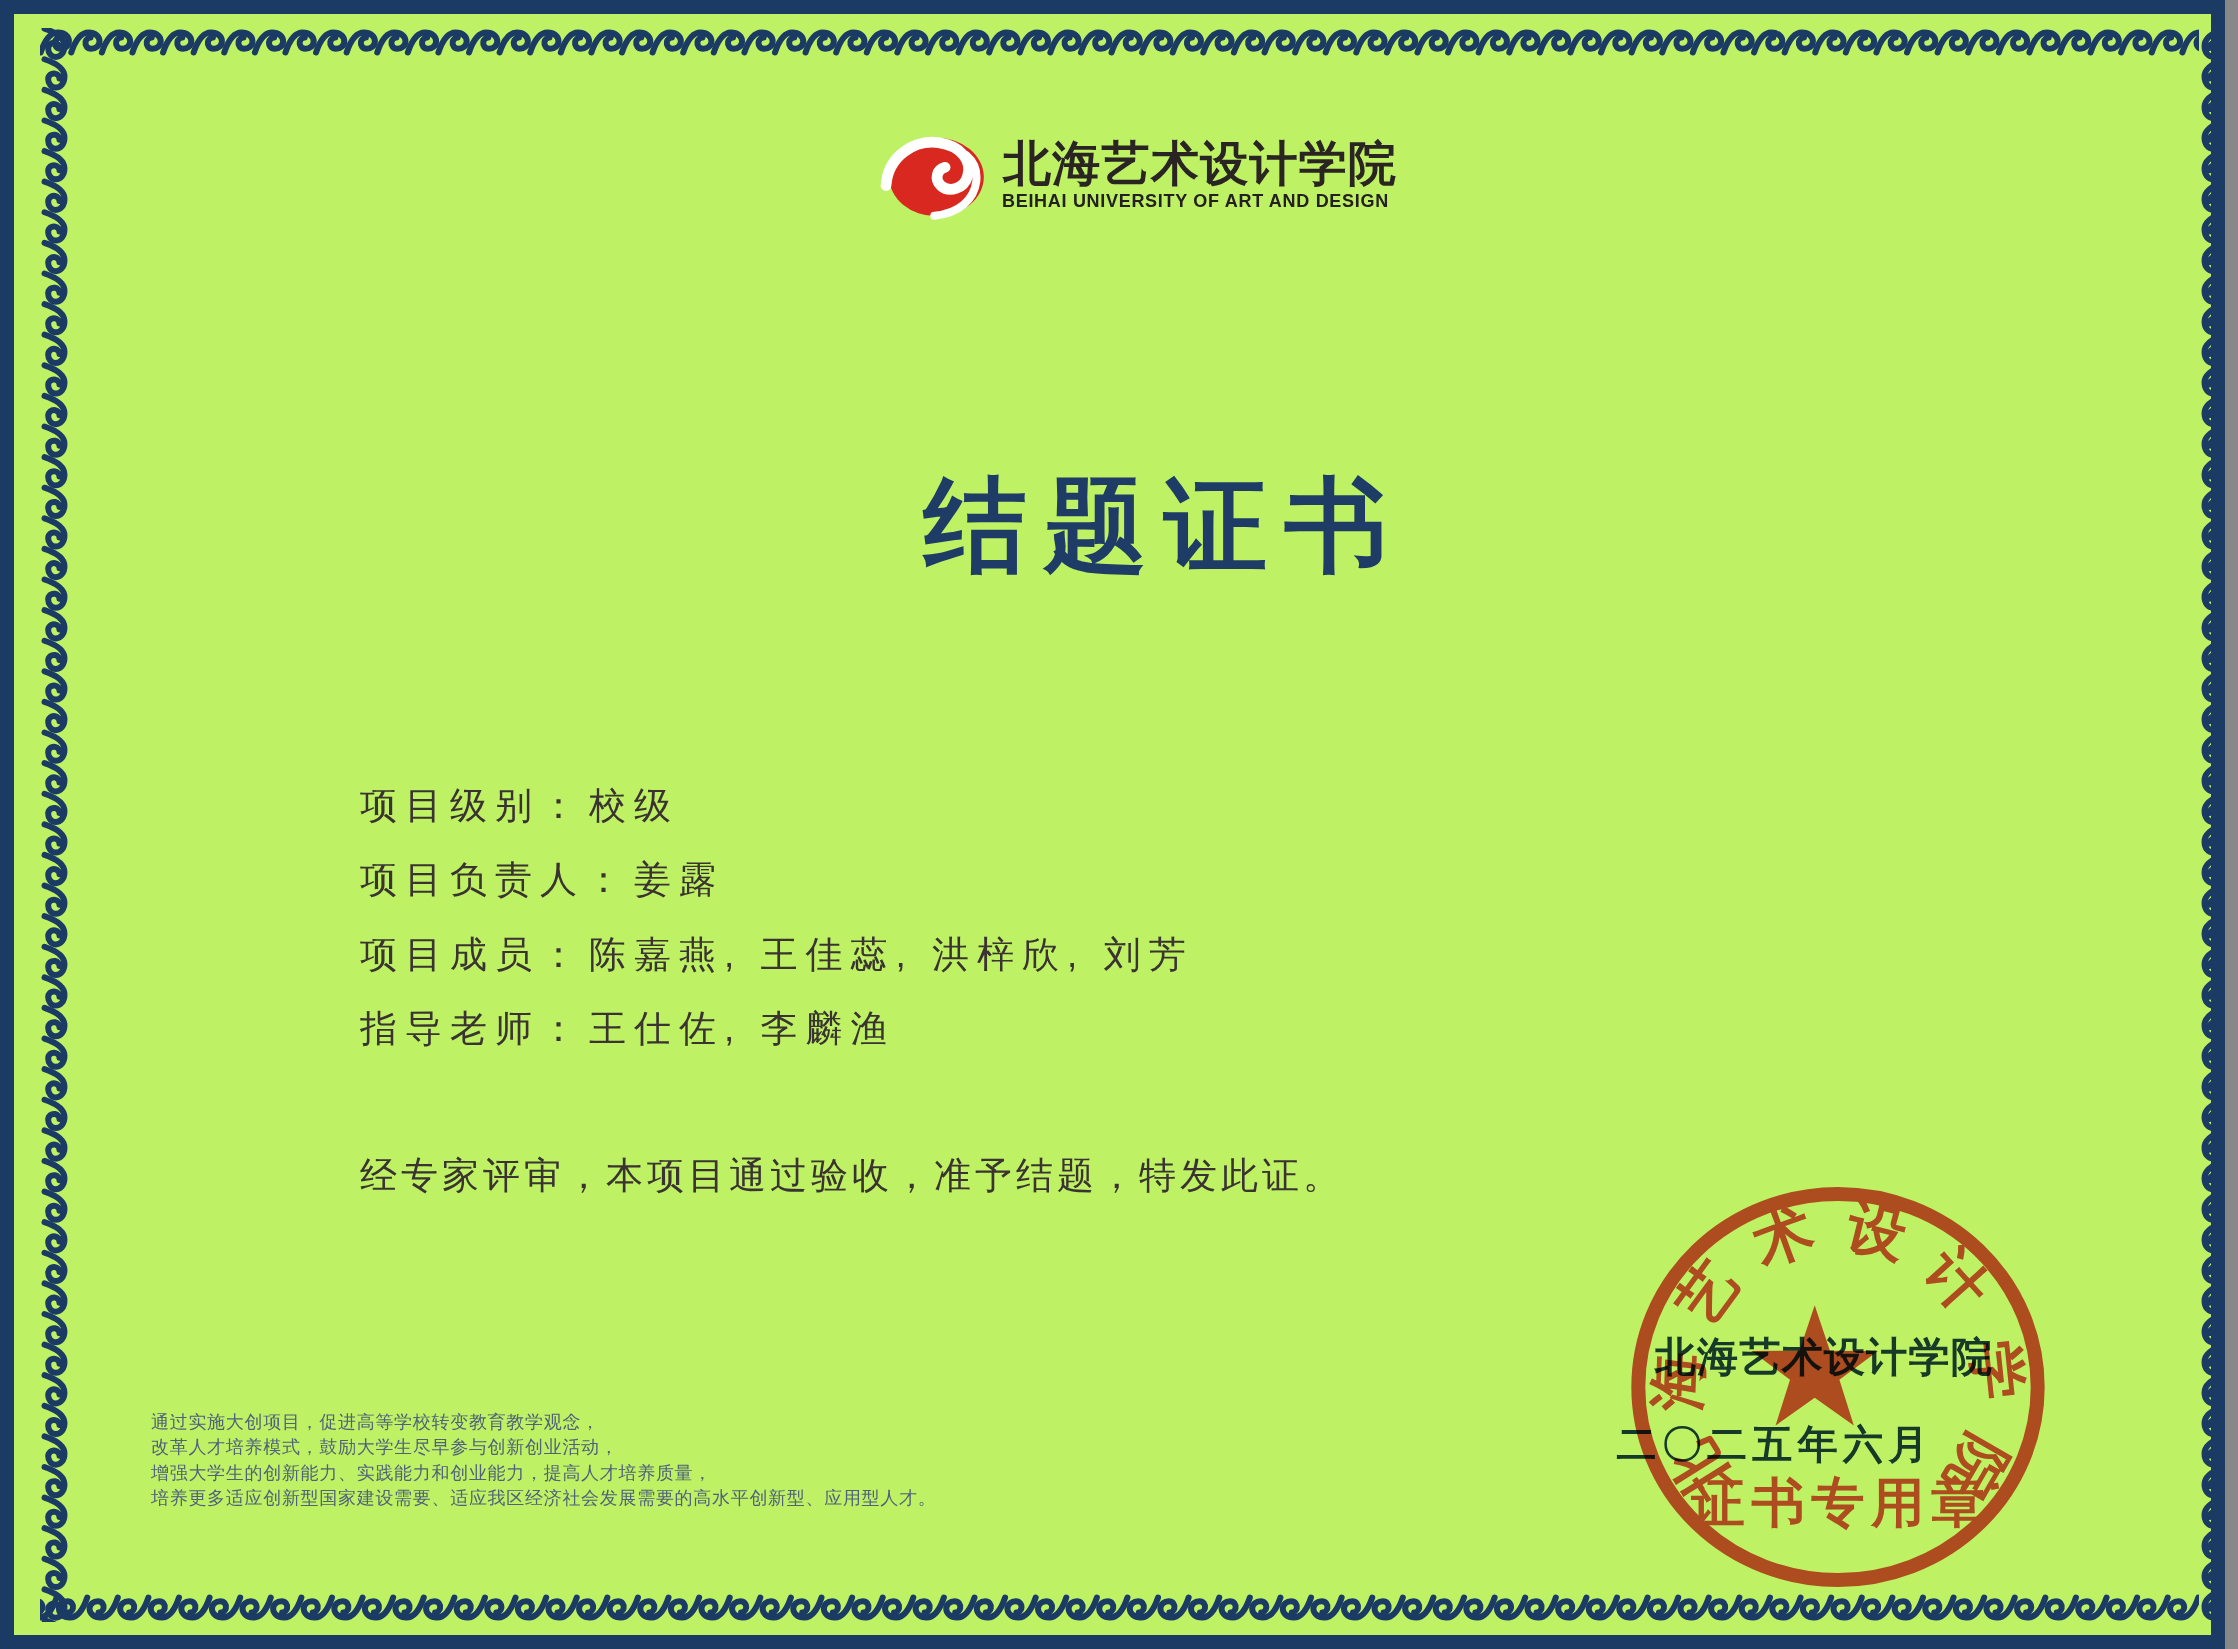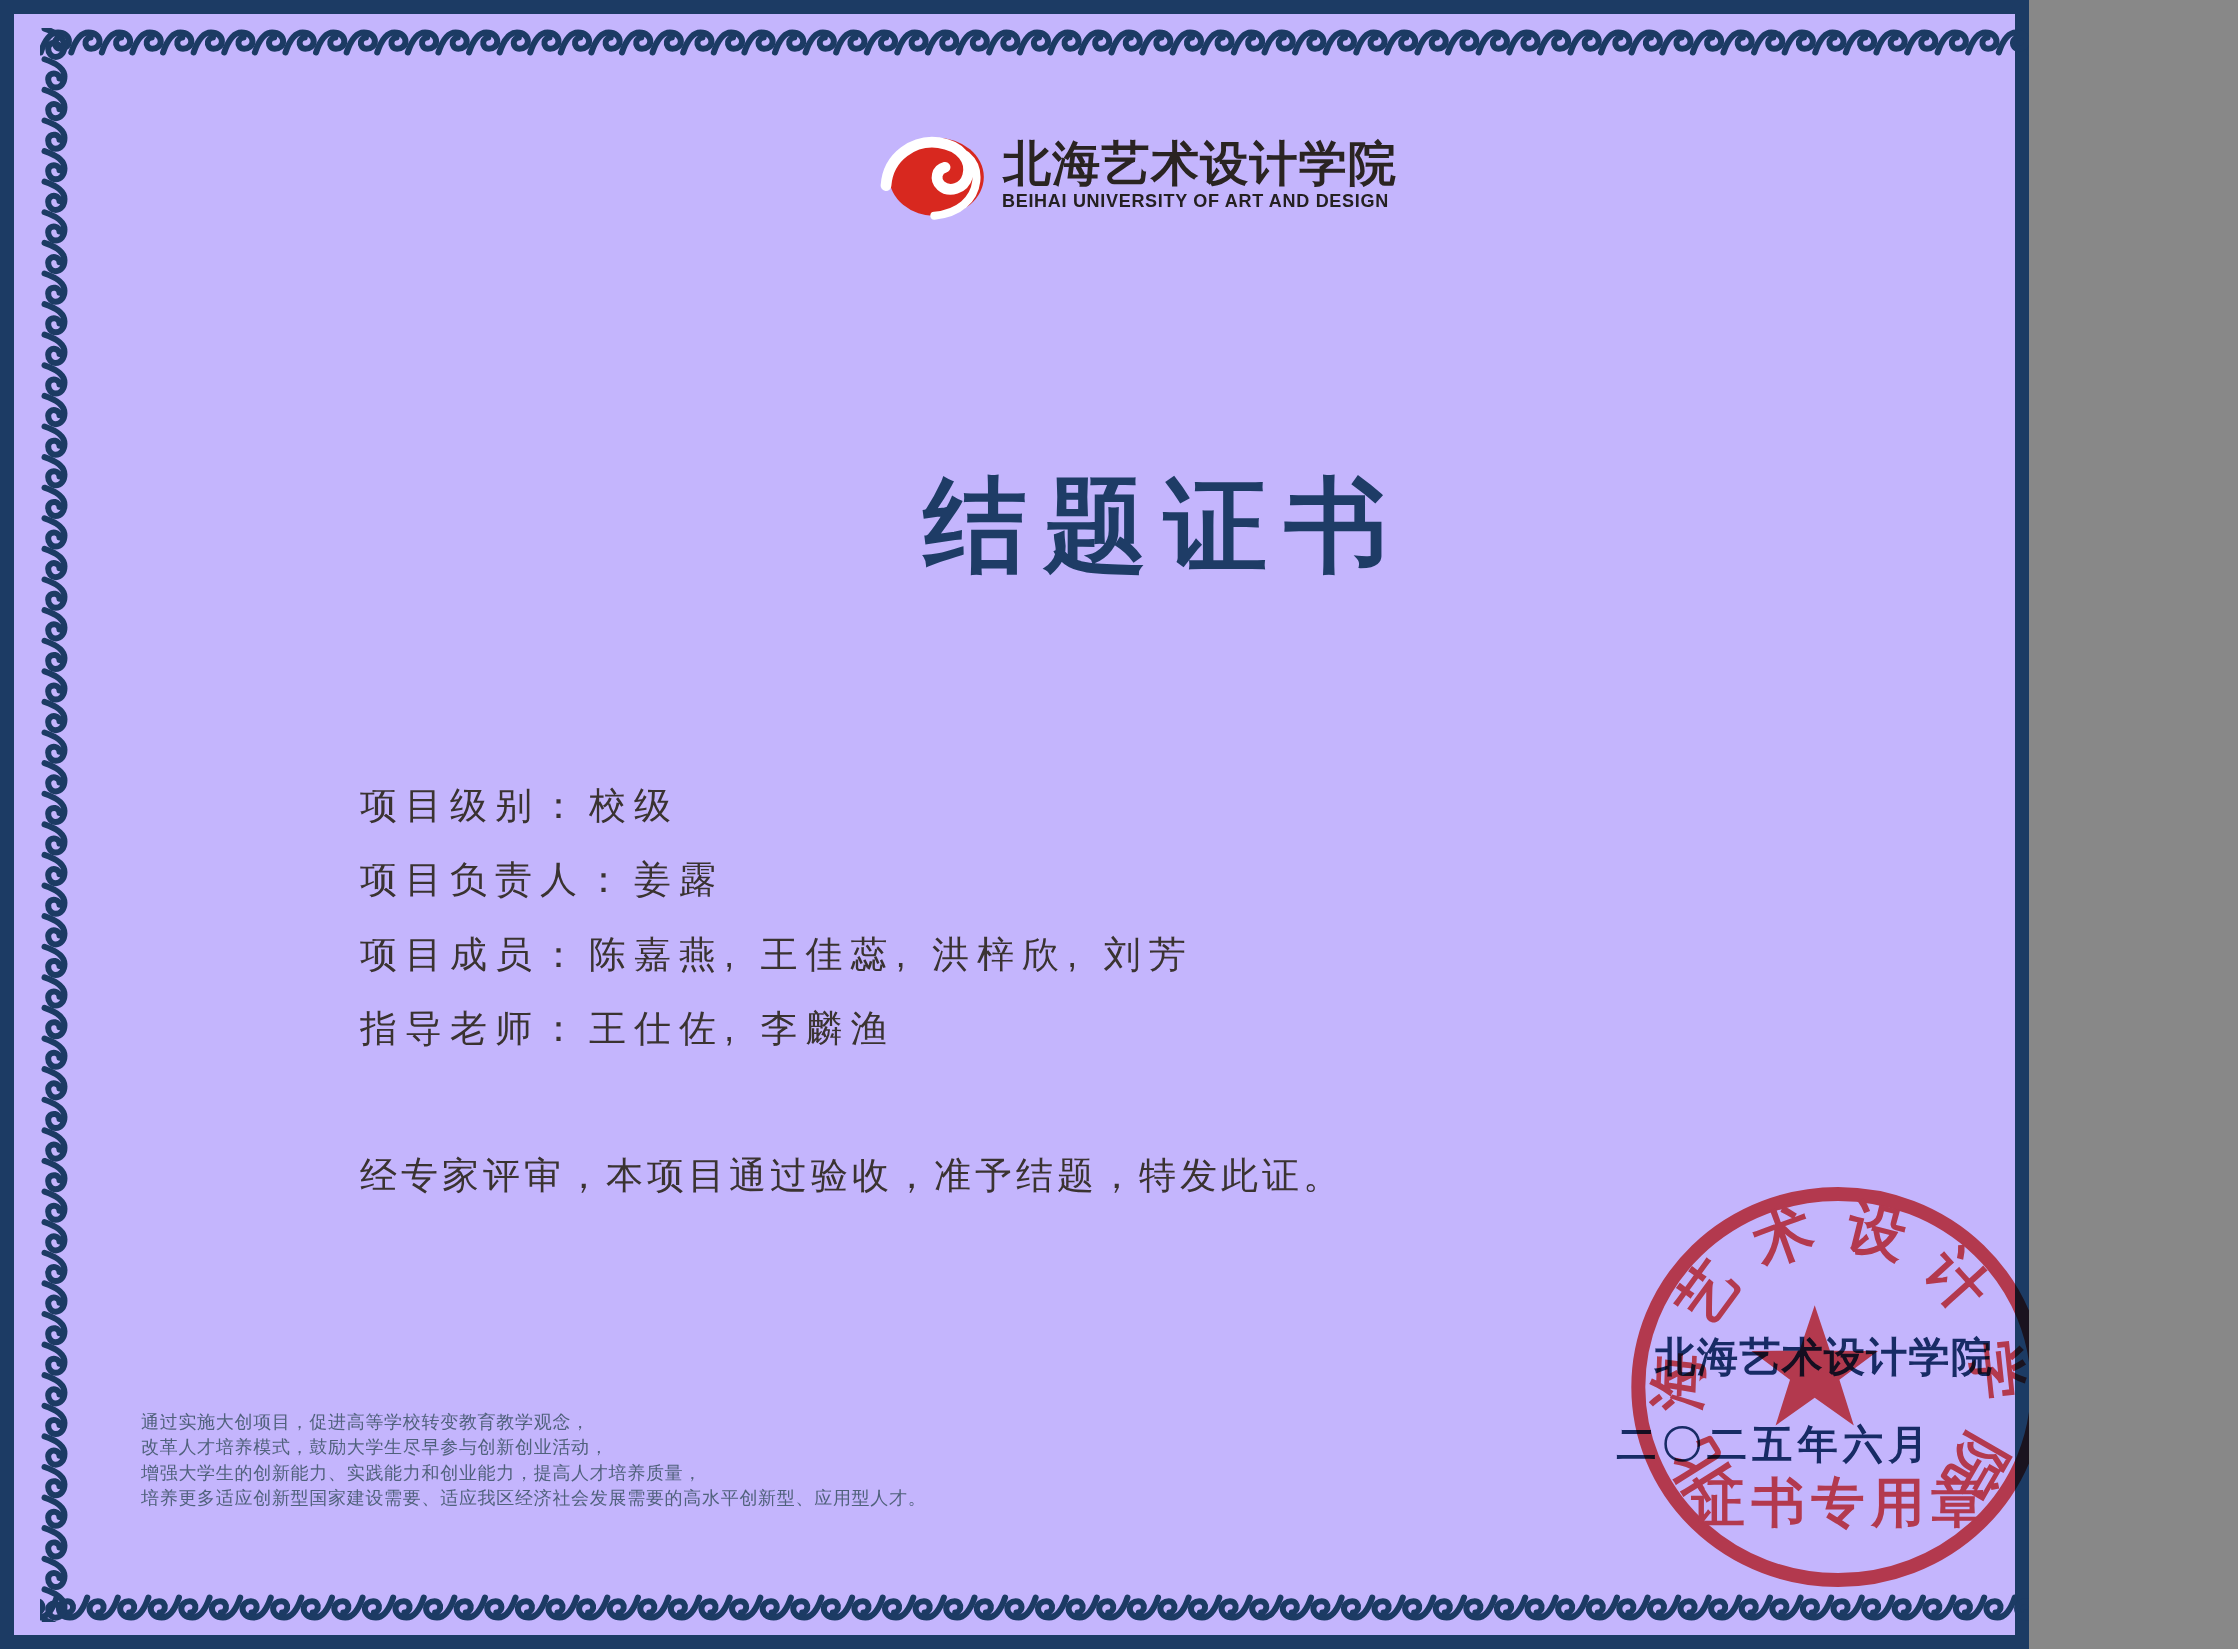--- a/index.html
+++ b/index.html
@@ -1,17 +1,17 @@
 <!DOCTYPE html>
 <html lang="zh" style="font-size:10.6px"><head>
 <meta charset="utf-8">
 <style>
   html,body{margin:0;padding:0;background:#888;}
   #page{
-    position:relative;width:2029px;height:1649px;background:#c4b5fd;
+    position:relative;width:2225px;height:1649px;background:#bef264;
     overflow:hidden;font-family:"Liberation Sans",sans-serif;
   }
   .outer-frame{position:absolute;inset:0;border:14.6px solid #1c3b64;pointer-events:none;}
   .rope{position:absolute;overflow:hidden;}
   .rope path{stroke:#1c3b64;stroke-width:9;fill:none;stroke-linecap:round;stroke-linejoin:round;}
   #rope-top{left:40px;top:27px;}
   #rope-bottom{left:40px;top:1592px;transform:scale(-1,-1);}
   #rope-left{left:70px;top:28px;transform-origin:0 0;transform:rotate(90deg);}
   #rope-right{left:2199px;top:28px;transform-origin:0 0;transform:rotate(90deg) scaleY(-1);}
 
@@ -39,21 +39,21 @@
   .frow{
     position:absolute;left:360px;white-space:nowrap;
     color:#3a3331;font-size:37px;letter-spacing:8px;font-weight:500;
   }
   .frow .fvalue{margin-left:4px;}
   .statement{
     position:absolute;left:360px;top:1151px;white-space:nowrap;
     color:#3a3331;font-size:37px;letter-spacing:4px;font-weight:500;
   }
   .footnote-line{
-    position:absolute;left:141px;white-space:nowrap;
+    position:absolute;left:151px;white-space:nowrap;
     font-family:"Liberation Serif",serif;color:#50617c;
     font-size:18px;letter-spacing:0.7px;
   }
   .issuer-name{
     position:absolute;left:1824px;top:1330px;transform:translateX(-50%);
     font-family:"Liberation Serif",serif;font-weight:600;color:#1e3c66;
     font-size:41px;letter-spacing:1.3px;white-space:nowrap;
     mix-blend-mode:multiply;z-index:3;
   }
   .issuer-date{

